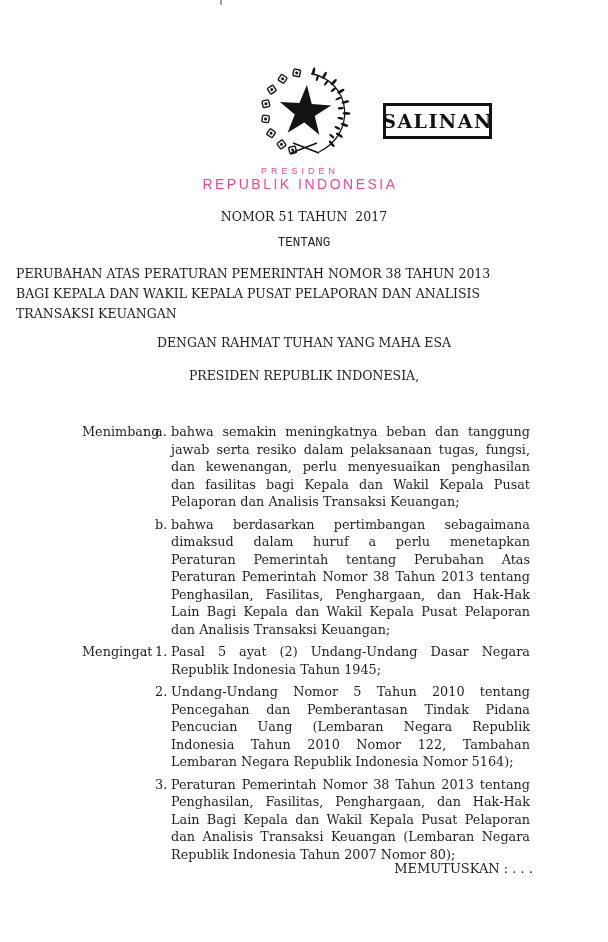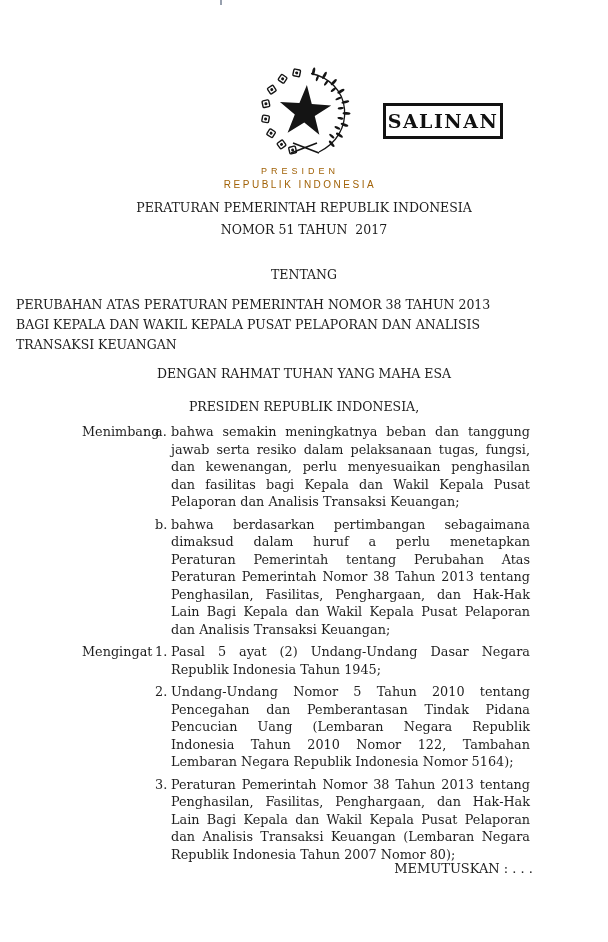--- a/index.html
+++ b/index.html
@@ -10,38 +10,38 @@
   .page { position:absolute; inset:0; background:#fff; }
 
   
   .tick { position:absolute; left:220px; top:0; width:2px; height:5px; background:#97a0ae; }
 
   
   .emblem { position:absolute; left:253px; top:67px; width:104px; height:92px; }
 
   
   .stamp {
-    position:absolute; left:383px; top:103px; width:120px; height:36px;
+    position:absolute; left:383px; top:103px; width:109px; height:36px;
     box-sizing:border-box; border:3px solid #121212;
     display:flex; align-items:center; justify-content:center;
   }
   .stamp span { font-weight:bold; font-size:19px; letter-spacing:1.5px; color:#111; white-space:pre; }
 
   
   .letterhead { position:absolute; left:0; right:8px; top:167px; text-align:center;
-    font-family:"Liberation Sans", sans-serif; color:#a16207; }
+    font-family:"Liberation Sans", sans-serif; color:#ec4899; }
   .letterhead .lh1 { font-size:9px; line-height:9px; letter-spacing:4px; }
-  .letterhead .lh2 { font-size:10px; line-height:9px; letter-spacing:2.5px; margin-top:4px; }
+  .letterhead .lh2 { font-size:14px; line-height:9px; letter-spacing:2.5px; margin-top:4px; }
 
   
   .title-block { position:absolute; left:0; right:0; top:201px; text-align:center;
     font-size:12.5px; line-height:13px; color:#1d1d1d; }
   .title-block div { white-space:pre; }
   .t2 { margin-top:9px; }
-  .t3 { margin-top:32px; }
+  .t3 { margin-top:14px;font-family:Liberation Mono, monospace; }
   .subject { margin-top:14px; }
   .subject .jline { line-height:20px; text-align:left; white-space:normal !important;padding-left:16px; }
   .invocation { margin-top:12px; }
   .authority { margin-top:20px; }
 
   
   .group { position:absolute; left:82px; width:448px; font-size:12.8px; line-height:17.5px; color:#1f1f1f; }
   .group-considering { top:423px; }
   .group-remembering { top:643px; }
   .row { display:grid; grid-template-columns:61px 12px 16px 359px; }
@@ -130,21 +130,20 @@
   <div class="stamp">
     <span>SALINAN</span>
   </div>
 
   <div class="letterhead">
     <div class="lh1">PRESIDEN</div>
     <div class="lh2">REPUBLIK INDONESIA</div>
   </div>
 
   <div class="title-block">
-    <div class="t1">PERATURAN PEMERINTAH REPUBLIK INDONESIA</div>
     <div class="t2">NOMOR 51 TAHUN  2017</div>
     <div class="t3">TENTANG</div>
     <div class="subject"><div class="jline">PERUBAHAN ATAS PERATURAN PEMERINTAH NOMOR 38 TAHUN 2013</div><div class="jline">BAGI KEPALA DAN WAKIL KEPALA PUSAT PELAPORAN DAN ANALISIS</div><div class="jline">TRANSAKSI KEUANGAN</div></div>
     <div class="invocation">DENGAN RAHMAT TUHAN YANG MAHA ESA</div>
     <div class="authority">PRESIDEN REPUBLIK INDONESIA,</div>
   </div>
 
   <div class="group group-considering">
     <div class="row">
       <div class="cell label">Menimbang</div>

